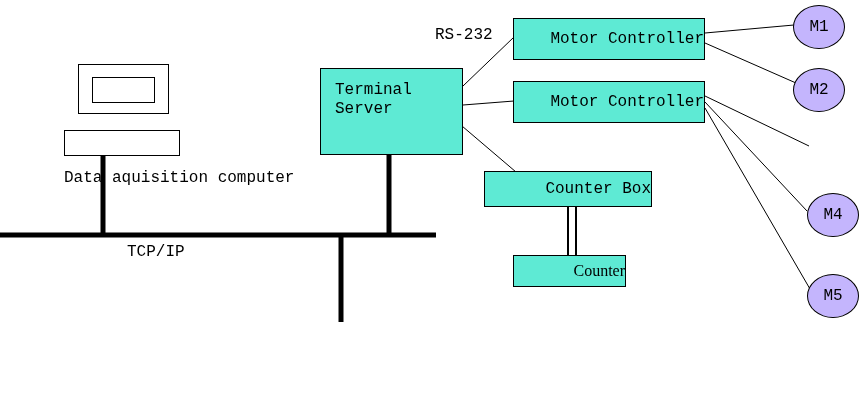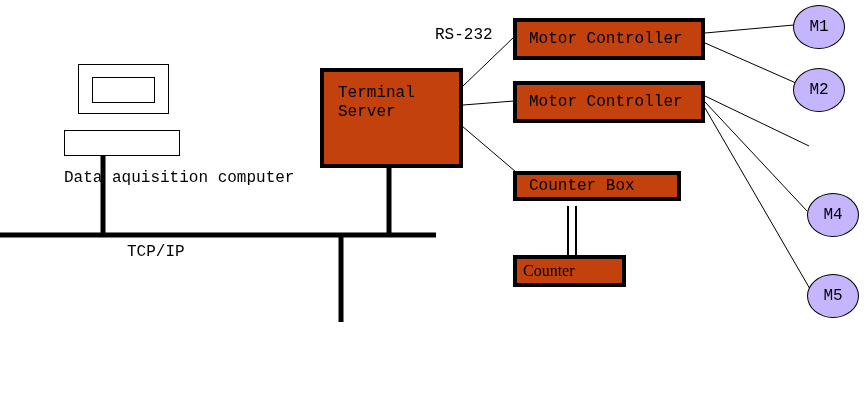--- a/index.html
+++ b/index.html
@@ -19,23 +19,24 @@
   }
   .wires {
     position: absolute;
     left: 0;
     top: 0;
     width: 867px;
     height: 414px;
   }
   .box {
     position: absolute;
-    border: 4px solid #000000;
-    background: #c2410c;
+    border: 1px solid #000000;
+    background: #5eead4;
     box-sizing: border-box;
+    justify-content: flex-end;
   }
   .label-in-box {
     display: flex;
     align-items: center;
     padding-left: 12px;
   }
   .two-line {
     display: block;
     padding-top: 12px;
     padding-left: 14px;
@@ -122,36 +123,36 @@
   <div class="monitor-outer">
     <div class="monitor-inner"></div>
   </div>
   <div class="keyboard"></div>
   <div class="free-label" style="left:64px; top:169px;">Data aquisition computer</div>
 
   <div class="free-label" style="left:127px; top:243px;">TCP/IP</div>
 
   <div class="free-label" style="left:435px; top:26px;">RS-232</div>
 
-  <div class="box" style="left:320px; top:68px; width:143px; height:100px;">
+  <div class="box" style="left:320px; top:68px; width:143px; height:87px;">
     <div class="two-line">
       <span>Terminal</span><br>
       <span>Server</span>
     </div>
   </div>
 
   <div class="box label-in-box" style="left:513px; top:18px; width:192px; height:42px;">
     <span>Motor Controller</span>
   </div>
 
   <div class="box label-in-box" style="left:513px; top:81px; width:192px; height:42px;">
     <span>Motor Controller</span>
   </div>
 
-  <div class="box label-in-box" style="left:513px; top:171px; width:168px; height:30px;">
+  <div class="box label-in-box" style="left:484px; top:171px; width:168px; height:36px;">
     <span>Counter Box</span>
   </div>
 
   <div class="box label-in-box" style="left:513px; top:255px; width:113px; height:32px; padding-left:6px;font-family:Liberation Serif, serif;">
     <span>Counter</span>
   </div>
 
 
   <div class="motor-circle" style="left:793px; top:5px;">
     <span>M1</span>

